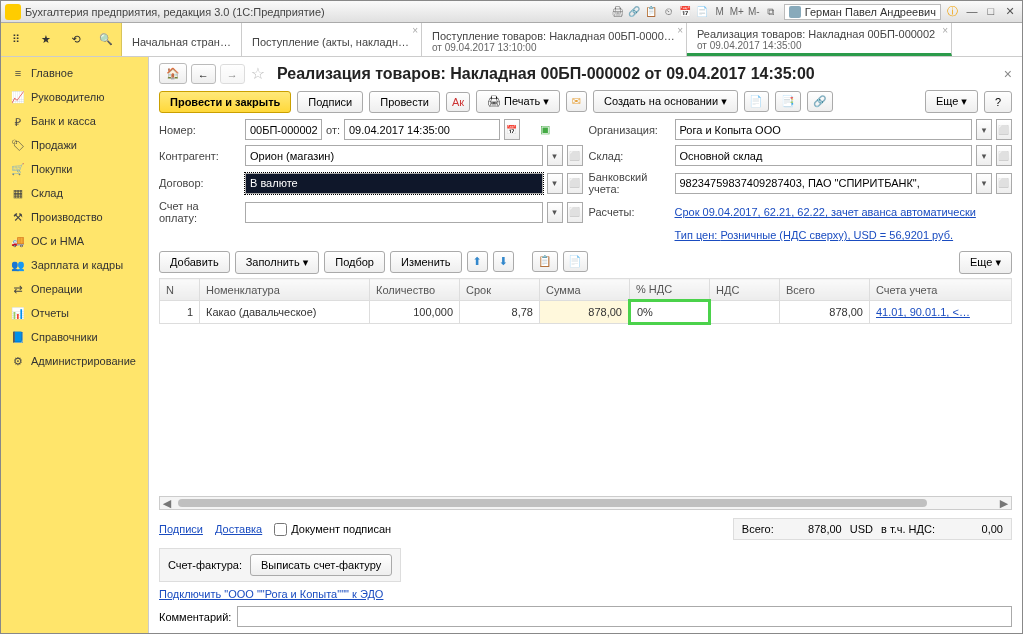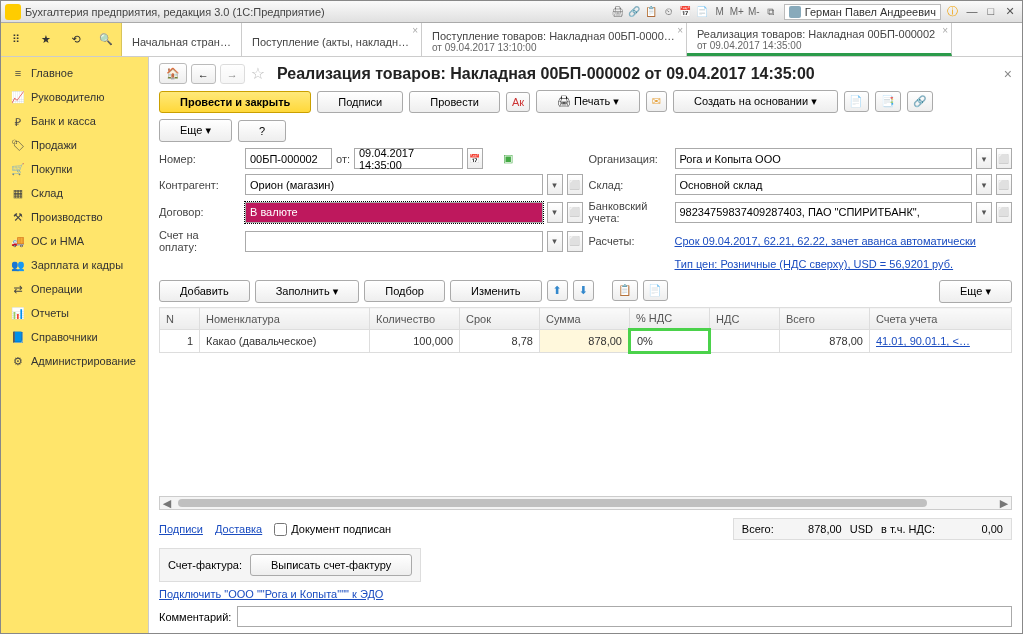--- a/index.html
+++ b/index.html
@@ -30,29 +30,29 @@
 .navrow { display:flex; align-items:center; gap:6px; padding:5px 10px; color:#333; cursor:pointer; }
 .navrow .ni { width:14px; height:14px; display:inline-flex; align-items:center; justify-content:center; color:#444; }
 
 .content { flex:1; background:#fff; display:flex; flex-direction:column; padding:6px 10px; overflow:hidden; }
 .doc-header { display:flex; align-items:center; gap:4px; margin-bottom:6px; }
 .hbtn { border:1px solid #bbb; background:linear-gradient(#fff,#eee); padding:3px 6px; border-radius:3px; cursor:pointer; display:inline-flex; align-items:center; }
 .doc-title { font-size:16px; font-weight:bold; color:#222; margin-left:6px; }
 .doc-close { margin-left:auto; color:#888; font-size:14px; cursor:pointer; }
 
 .toolbar { display:flex; align-items:center; gap:6px; margin-bottom:6px; flex-wrap:wrap; }
-.btn { border:1px solid #aaa; background:linear-gradient(#fff,#eee); padding:4px 20px; border-radius:3px; cursor:pointer; white-space:nowrap; }
+.btn { border:1px solid #aaa; background:linear-gradient(#fff,#eee); padding:4px 10px; border-radius:3px; cursor:pointer; white-space:nowrap; }
 .btn.yellow { background:linear-gradient(#ffe97a,#ffd83a); border-color:#caa000; font-weight:bold; }
 .ibtn2 { border:1px solid #aaa; background:linear-gradient(#fff,#eee); padding:3px 5px; border-radius:3px; cursor:pointer; display:inline-flex; align-items:center; justify-content:center; }
 .tbsp { flex:1; }
 
 .form-grid { display:grid; grid-template-columns: 80px 1fr 80px 1fr; column-gap:6px; row-gap:5px; margin-bottom:4px; align-items:center; }
 .fld-label { color:#444; }
 .inp { border:1px solid #aaa; padding:2px 4px; height:21px; background:#fff; display:flex; align-items:center; }
-.inp.sel { background:#be185d; color:#fff; }
+.inp.sel { background:#0f172a; color:#fff; }
 .inp.hilite { outline:1px dotted #000; }
 .inline-row { display:flex; gap:4px; align-items:center; }
 .dd { border:1px solid #aaa; background:linear-gradient(#fff,#eee); width:16px; height:21px; display:flex; align-items:center; justify-content:center; cursor:pointer; font-size:9px; color:#555; }
 .link { color:#1a4cc0; text-decoration:underline; cursor:pointer; }
 
 .table-toolbar { display:flex; gap:5px; margin:6px 0 4px 0; align-items:flex-start; }
 .grid-table { border:1px solid #ccc; border-collapse:collapse; width:100%; table-layout:fixed; }
 .grid-table th, .grid-table td { border:1px solid #ddd; padding:4px 6px; text-align:left; font-size:11px; color:#333; }
 .grid-table th { background:linear-gradient(#fafafa,#ececec); font-weight:normal; color:#555; }
 .grid-table td.num { text-align:right; }
@@ -206,25 +206,25 @@
           <span class="ibtn2">📑</span>
           <span class="ibtn2">🔗</span>
           <span class="tbsp"></span>
           <span class="btn"><span>Еще</span> ▾</span>
           <span class="btn">?</span>
         </div>
 
         <div class="form-grid">
           <div class="fld-label">Номер:</div>
           <div class="inline-row">
-            <div class="inp" style="width:87px">
+            <div class="inp" style="width:77px">
                 <span>00БП-000002</span>
               </div>
             <span class="fld-label">от:</span>
-            <div class="inp" style="width:109px">
+            <div class="inp" style="width:156px">
                 <span>09.04.2017 14:35:00</span>
               </div>
             <span class="dd">📅</span>
             <span style="width:12px"></span>
             <span style="color:#4a4">▣</span>
           </div>
           <div class="fld-label">Организация:</div>
           <div class="inline-row">
             <div class="inp" style="flex:1">
                 <span>Рога и Копыта ООО</span>

